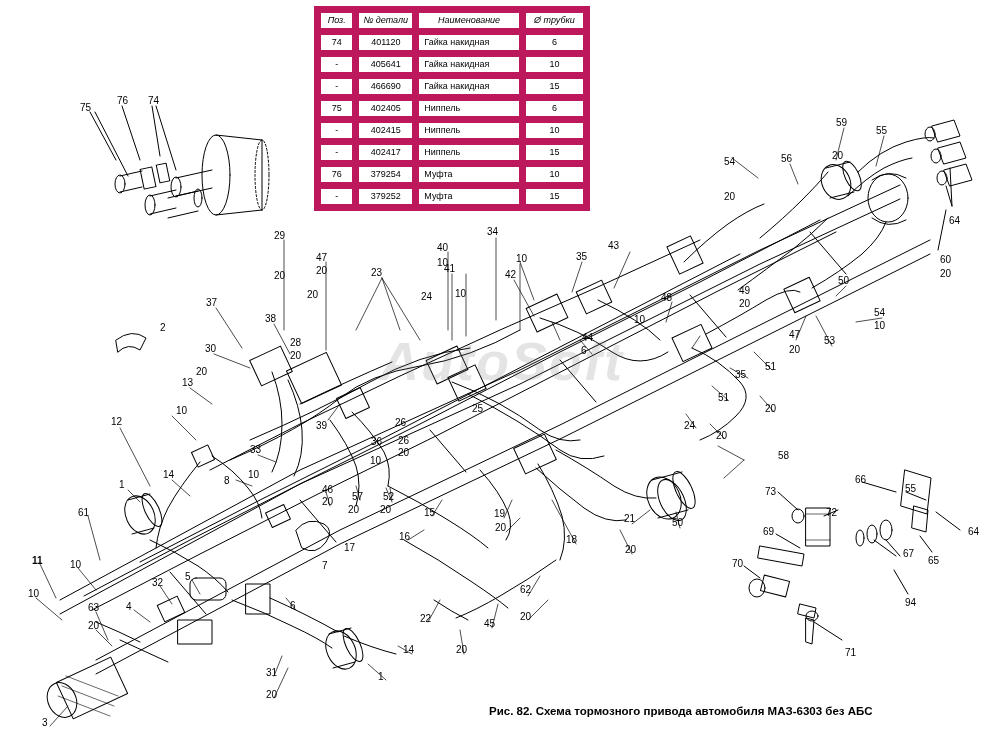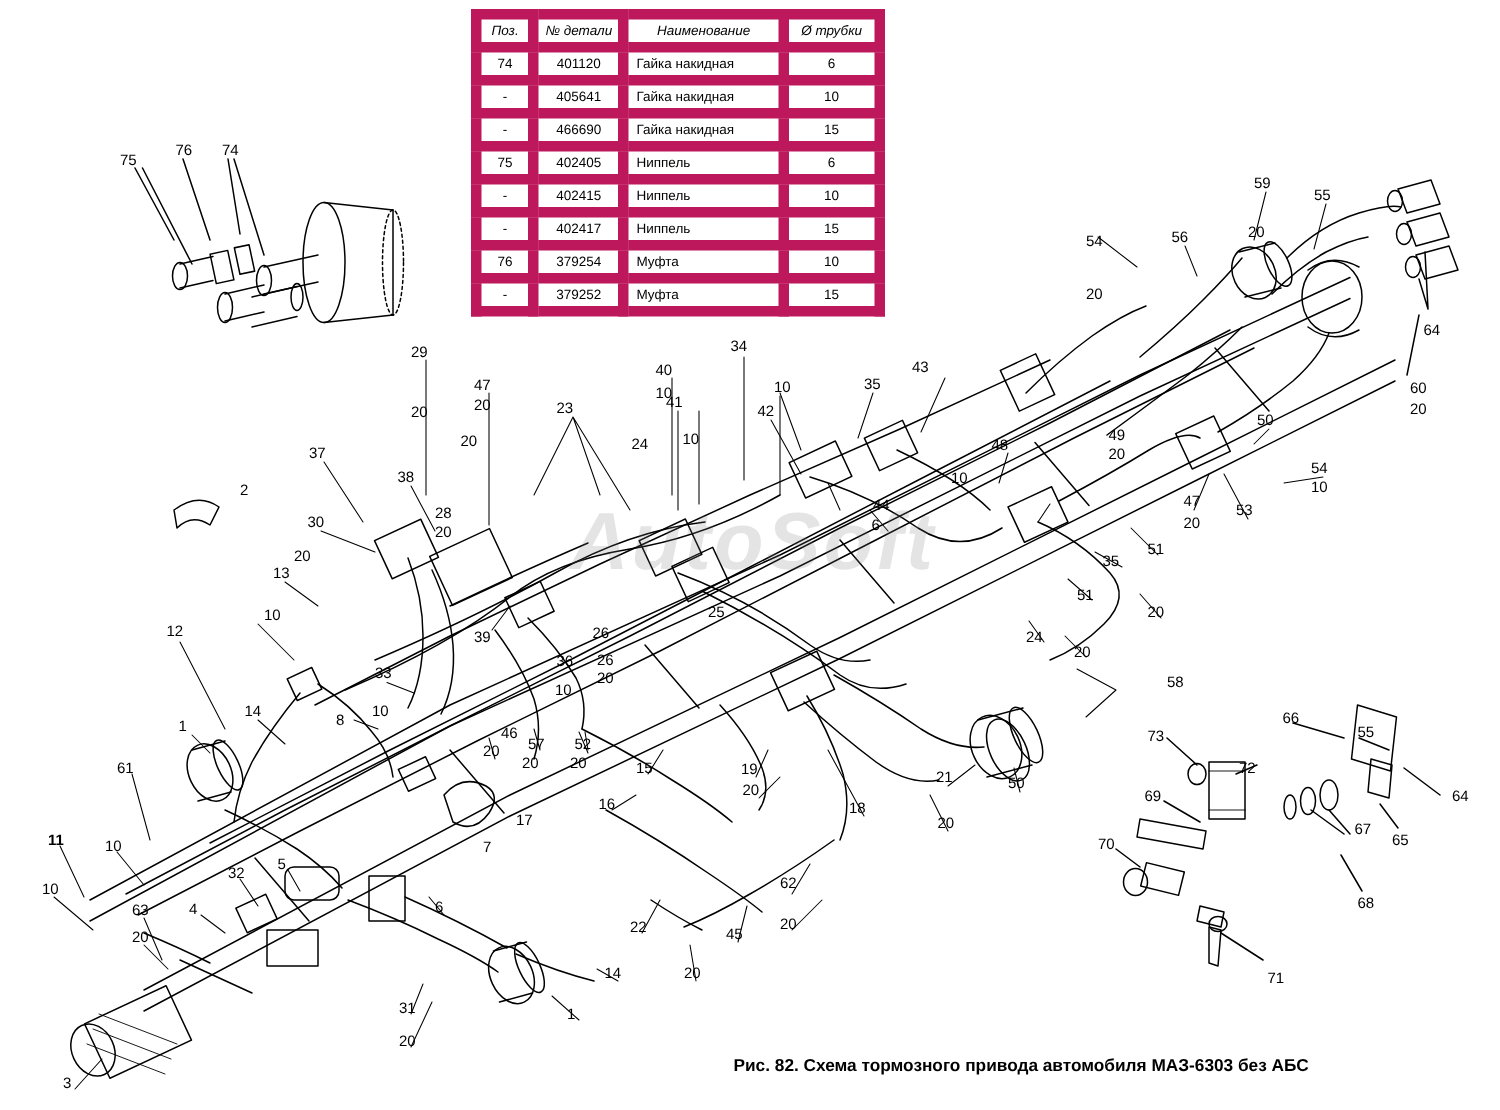--- a/index.html
+++ b/index.html
@@ -397,21 +397,21 @@
       <div class="callout" style="left: 371px; top: 437px;">36</div>
       <div class="callout" style="left: 398px; top: 436px;">26</div>
       <div class="callout" style="left: 250px; top: 445px;">33</div>
       <div class="callout" style="left: 398px; top: 448px;">20</div>
       <div class="callout" style="left: 734px; top: 451px; margin-left: 44px;">58</div>
       <div class="callout" style="left: 163px; top: 470px;">14</div>
       <div class="callout" style="left: 248px; top: 470px;">10</div>
       <div class="callout" style="left: 370px; top: 456px;">10</div>
       <div class="callout" style="left: 224px; top: 476px;">8</div>
       <div class="callout" style="left: 119px; top: 480px;">1</div>
-      <div class="callout" style="left: 322px; top: 485px; margin-left: 12px;">46</div>
+      <div class="callout" style="left: 322px; top: 485px;">46</div>
       <div class="callout" style="left: 352px; top: 492px;">57</div>
       <div class="callout" style="left: 383px; top: 492px;">52</div>
       <div class="callout" style="left: 765px; top: 487px;">73</div>
       <div class="callout" style="left: 855px; top: 475px;">66</div>
       <div class="callout" style="left: 905px; top: 484px;">55</div>
       <div class="callout" style="left: 322px; top: 497px;">20</div>
       <div class="callout" style="left: 348px; top: 505px;">20</div>
       <div class="callout" style="left: 380px; top: 505px;">20</div>
       <div class="callout" style="left: 826px; top: 508px;">72</div>
       <div class="callout" style="left: 494px; top: 509px;">19</div>
@@ -428,21 +428,21 @@
       <div class="callout" style="left: 566px; top: 535px;">18</div>
       <div class="callout" style="left: 625px; top: 545px;">20</div>
       <div class="callout" style="left: 322px; top: 561px;">7</div>
       <div class="callout" style="left: 78px; top: 508px;">61</div>
       <div class="callout" style="left: 70px; top: 560px;">10</div>
       <div class="callout" style="left: 732px; top: 559px;">70</div>
       <div class="callout" style="left: 32px; top: 556px; font-weight: bold;">11</div>
       <div class="callout" style="left: 152px; top: 578px;">32</div>
       <div class="callout" style="left: 185px; top: 572px;">5</div>
       <div class="callout" style="left: 520px; top: 585px;">62</div>
-      <div class="callout" style="left: 905px; top: 598px;">68</div>
+      <div class="callout" style="left: 905px; top: 598px;">94</div>
       <div class="callout" style="left: 28px; top: 589px;">10</div>
       <div class="callout" style="left: 88px; top: 603px;">63</div>
       <div class="callout" style="left: 88px; top: 621px;">20</div>
       <div class="callout" style="left: 126px; top: 602px;">4</div>
       <div class="callout" style="left: 290px; top: 601px;">6</div>
       <div class="callout" style="left: 420px; top: 614px;">22</div>
       <div class="callout" style="left: 484px; top: 619px;">45</div>
       <div class="callout" style="left: 520px; top: 612px;">20</div>
       <div class="callout" style="left: 845px; top: 648px;">71</div>
       <div class="callout" style="left: 403px; top: 645px;">14</div>

